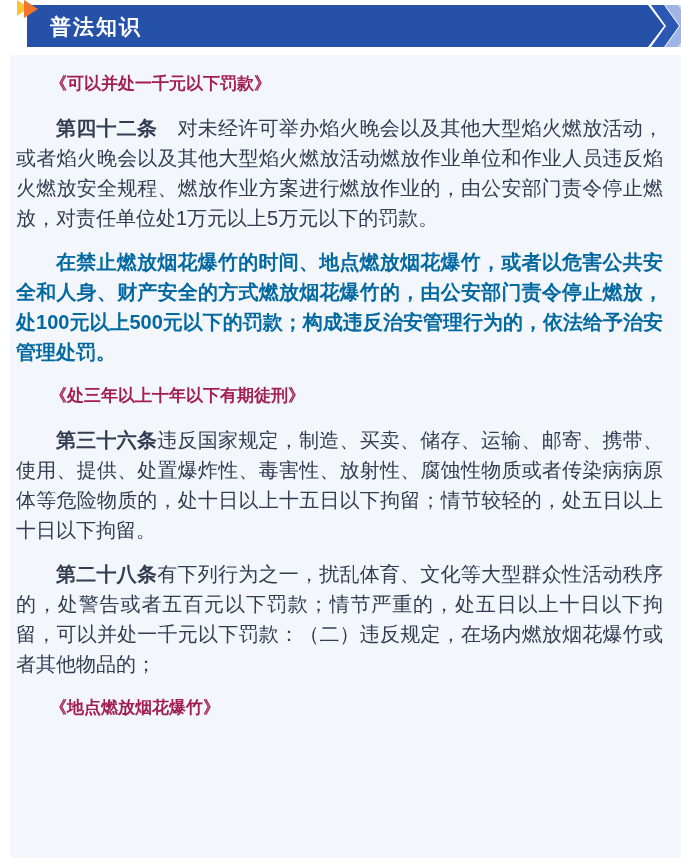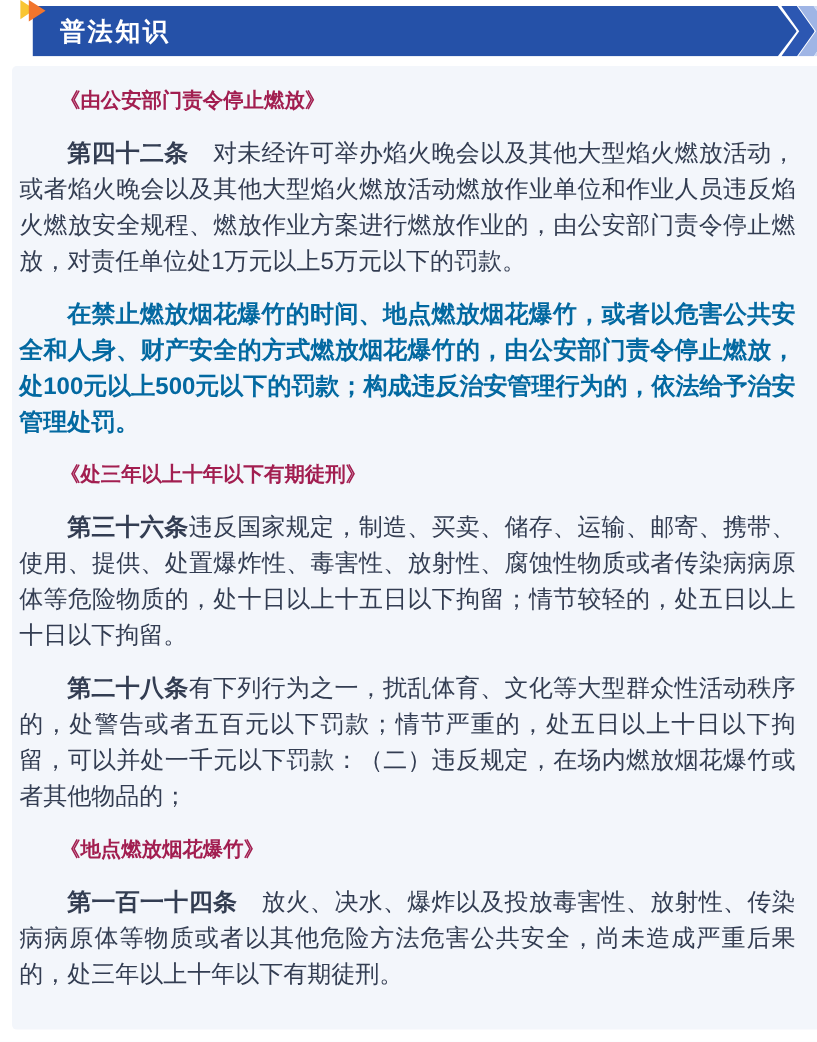--- a/index.html
+++ b/index.html
@@ -74,23 +74,22 @@
     <span class="tri orange"></span>
     <div class="banner">
       <span class="banner-title">普法知识</span>
     </div>
     <span class="chevron c1"></span>
     <span class="chevron c2"></span>
     <span class="chevron c3"></span>
   </div>
 
   <div class="card">
-      <h2 class="law-heading">《由公安部门责令停止燃放》</h2>
+      <h2 class="law-heading">《可以并处一千元以下罚款》</h2>
       <p class="para"><b>第四十二条</b><span>　对未经许可举办焰火晚会以及其他大型焰火燃放活动，或者焰火晚会以及其他大型焰火燃放活动燃放作业单位和作业人员违反焰火燃放安全规程、燃放作业方案进行燃放作业的，由公安部门责令停止燃放，对责任单位处1万元以上5万元以下的罚款。</span></p>
       <p class="para highlight">在禁止燃放烟花爆竹的时间、地点燃放烟花爆竹，或者以危害公共安全和人身、财产安全的方式燃放烟花爆竹的，由公安部门责令停止燃放，处100元以上500元以下的罚款；构成违反治安管理行为的，依法给予治安管理处罚。</p>
       <h2 class="law-heading">《处三年以上十年以下有期徒刑》</h2>
       <p class="para"><b>第三十六条</b><span>违反国家规定，制造、买卖、储存、运输、邮寄、携带、使用、提供、处置爆炸性、毒害性、放射性、腐蚀性物质或者传染病病原体等危险物质的，处十日以上十五日以下拘留；情节较轻的，处五日以上十日以下拘留。</span></p>
       <p class="para"><b>第二十八条</b><span>有下列行为之一，扰乱体育、文化等大型群众性活动秩序的，处警告或者五百元以下罚款；情节严重的，处五日以上十日以下拘留，可以并处一千元以下罚款：（二）违反规定，在场内燃放烟花爆竹或者其他物品的；</span></p>
       <h2 class="law-heading">《地点燃放烟花爆竹》</h2>
-      <p class="para"><b>第一百一十四条</b><span>　放火、决水、爆炸以及投放毒害性、放射性、传染病病原体等物质或者以其他危险方法危害公共安全，尚未造成严重后果的，处三年以上十年以下有期徒刑。</span></p>
     </div>
 
 </div>
 
 </body></html>

